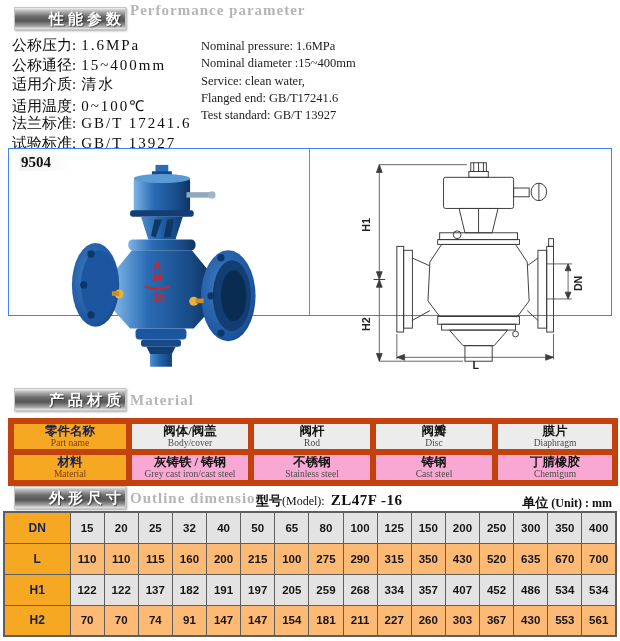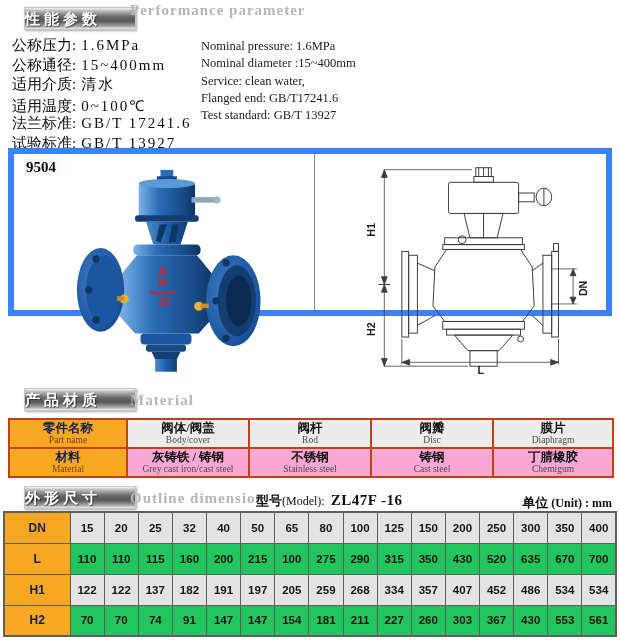--- a/index.html
+++ b/index.html
@@ -2,49 +2,49 @@
 <html><head>
 <meta charset="utf-8">
 <style>
   * { margin:0; padding:0; box-sizing:border-box; }
   html,body { background:#fff; }
   body { font-family:"Liberation Serif", serif; color:#111; }
   .page { position:relative; width:620px; height:641px; background:#fff; overflow:hidden; }
 
   
   .badge {
-    position:absolute; left:24px; width:112px; height:23px;
+    position:absolute; left:14px; width:112px; height:23px;
     background:linear-gradient(180deg,#f2f2f2 0%,#b9b9b9 14%,#6c6c6c 40%,#565656 62%,#a2a2a2 86%,#ededed 100%);
     border:1px solid #c6c6c6; box-shadow:1px 1px 2px rgba(0,0,0,.35);
     color:#fff; font-weight:bold; font-size:15px; line-height:21px;
-    text-align:left; letter-spacing:4px; text-shadow:1px 1px 1px rgba(0,0,0,.5);
+    text-align:right; letter-spacing:4px; text-shadow:1px 1px 1px rgba(0,0,0,.5);
     font-family:"Liberation Sans", sans-serif;
   }
   .sec-title-en {
     position:absolute; color:#b5b5b5; font-weight:bold; font-size:15px;
     letter-spacing:1px; font-family:"Liberation Serif", serif;
   }
 
   
   .spec-cn { position:absolute; left:12px; top:36px; }
   .spec-cn .line { height:19.5px; font-size:15px; font-weight:normal; color:#0d0d0d; }
   .spec-cn .val { letter-spacing:2px; margin-left:5px; }
   .spec-en { position:absolute; left:201px; top:39px; }
   .spec-en .line { height:17.3px; font-size:12.5px; color:#1c1c1c; }
 
   
-  .frame { position:absolute; left:8px; top:148px; width:604px; height:168px; border:6px solid #3b82f6; background:#fff; }
+  .frame { position:absolute; left:8px; top:148px; width:604px; height:168px; border:1px solid #3b82f6; background:#fff; }
   .frame .divider { position:absolute; left:300px; top:0; width:1px; height:100%; background:#8a8a8a; }
   .photo-label { position:absolute; left:10px; top:5px; font-size:15px; font-weight:bold; color:#111; background:linear-gradient(90deg,#f3f3f3,#ffffff); padding:0 22px 0 2px; }
   .photo-svg { position:absolute; left:52px; top:10px; }
   .draw-svg  { position:absolute; left:308px; top:4px; }
 
   
   .mat-table { position:absolute; left:8px; top:418px; width:604px; border-collapse:collapse; table-layout:fixed; font-family:"Liberation Serif", serif; }
-  .mat-table td { border:2px solid #c2410c; text-align:center; vertical-align:middle; height:29px; padding:1px 2px; }
+  .mat-table td { border:6px solid #c2410c; text-align:center; vertical-align:middle; height:29px; padding:1px 2px; }
   .mat-table { border:2px solid #5e5e5e; }
   .mat-table .orange { background:#f7a823; }
   .mat-table .hdr { background:#ececec; }
   .mat-table .valcell { background:#f9a8d4; }
   .mat-table .cn { font-size:12.5px; font-weight:bold; color:#141414; line-height:13px; }
   .mat-table .orange .cn { color:#132055; }
   .mat-table .en { font-size:9.5px; color:#4a4a4a; line-height:10px; }
   .mat-table .orange .en { color:#7a3b10; }
 
   
@@ -53,21 +53,21 @@
   .model-line .en { font-size:12px; }
   .model-line .model { font-weight:bold; font-size:15px; margin-left:6px; letter-spacing:.5px; }
   .unit-line { position:absolute; right:8px; top:494px; font-size:12px; color:#111; white-space:nowrap; }
   .unit-line .cn { font-weight:bold; font-size:13px; }
   .unit-line b { font-weight:bold; }
 
   
   .dim-table { position:absolute; left:3px; top:511px; width:614px; border-collapse:collapse; table-layout:fixed; font-family:"Liberation Sans", sans-serif; border:2px solid #5e5e5e; }
   .dim-table td { border:1px solid #5e5e5e; text-align:center; vertical-align:middle; height:31px; font-size:11.5px; font-weight:bold; color:#151515; }
   .dim-table tr.gray td { background:#e3e3e3; }
-  .dim-table tr.white td { background:#22c55e; }
+  .dim-table tr.white td { background:#fdba74; }
   .dim-table td.dim-head { background:#f7a823 !important; color:#132055; font-size:12px; }
 </style>
 </head>
 <body>
 
 <div class="page">
 
   <div class="badge" style="top:7px;">性能参数</div>
   <div class="sec-title-en" style="left:130px; top:2px;">Performance parameter</div>
 

